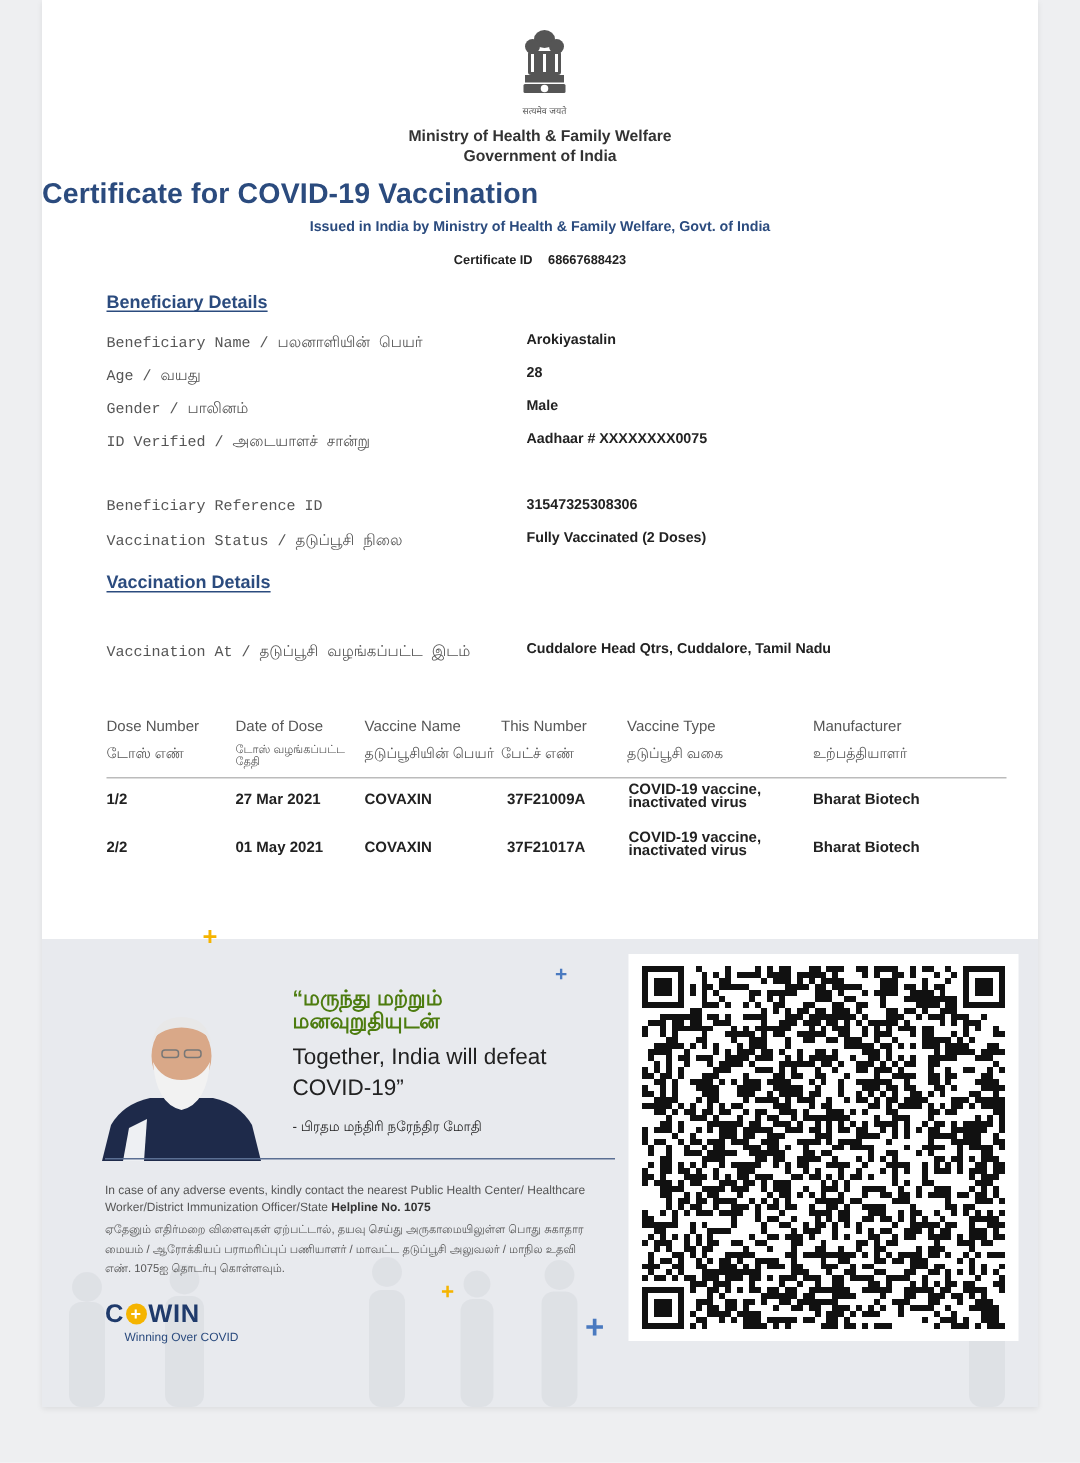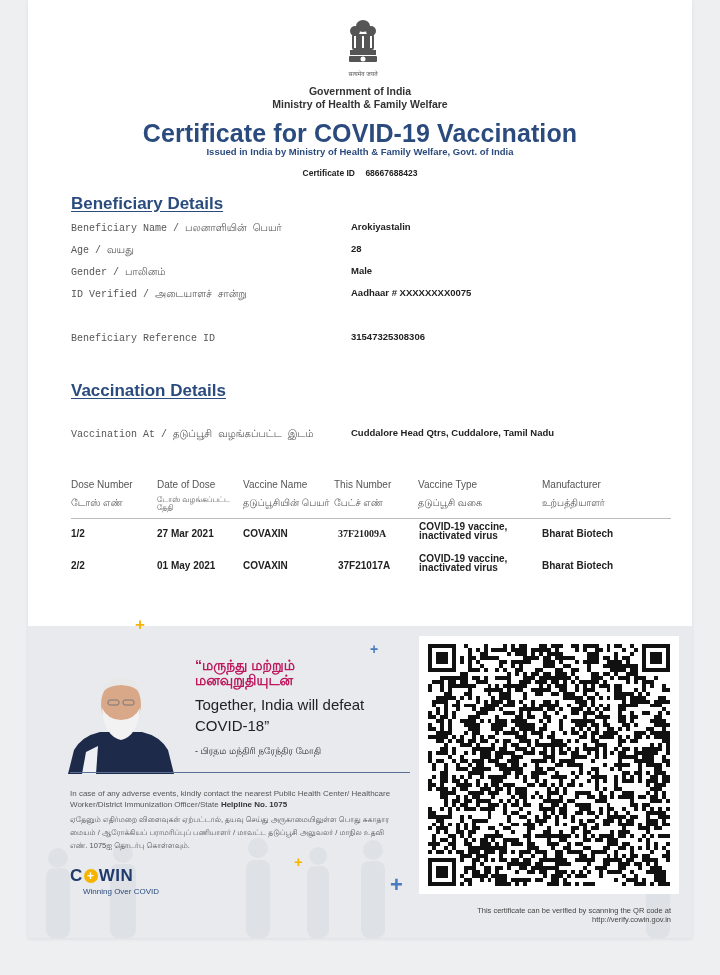--- a/index.html
+++ b/index.html
@@ -3,46 +3,46 @@
 <meta charset="utf-8">
 <style>
   * { box-sizing: border-box; margin: 0; padding: 0; }
   html, body { width: 720px; height: 975px; background: #eeeff1; overflow: hidden; }
   body { font-family: "Liberation Sans", "DejaVu Sans", sans-serif; color: #222; position: relative; }
 
   .page { position: absolute; left: 28px; top: 0; width: 664px; height: 938px; background: #fff; box-shadow: 0 1px 4px rgba(0,0,0,0.08); }
 
   .emblem { position: absolute; left: 314px; top: 16px; width: 42px; height: 64px; }
   .ministry { position: absolute; left: 0; width: 664px; text-align: center; top: 85px; font-size: 10.5px; font-weight: bold; color: #333; line-height: 13px; }
-  .cert-title { position: absolute; left: 0; width: 664px; text-align: center; top: 119px; font-size: 25px; font-weight: bold; color: #2b4b7e; letter-spacing: 0.1px; }
+  .cert-title { position: absolute; left: 0; width: 664px; text-align: left; top: 119px; font-size: 19px; font-weight: bold; color: #2b4b7e; letter-spacing: 0.1px; }
   .cert-sub { position: absolute; left: 0; width: 664px; text-align: center; top: 146px; font-size: 9.5px; font-weight: bold; color: #2b4b7e; }
   .cert-id { position: absolute; left: 0; width: 664px; text-align: center; top: 168px; font-size: 8.5px; font-weight: bold; color: #222; }
   .cert-id .lbl { margin-right: 8px; }
 
-  .section-title { position: absolute; left: 43px; font-size: 17px; font-weight: bold; color: #2b4b7e; text-decoration: underline; text-underline-offset: 2px; }
+  .section-title { position: absolute; left: 43px; font-size: 12px; font-weight: bold; color: #2b4b7e; text-decoration: underline; text-underline-offset: 2px; }
   .row { position: absolute; left: 43px; width: 580px; height: 16px; font-size: 10px; }
   .row .label { position: absolute; left: 0; top: 0; color: #555; font-family: Liberation Mono, monospace; }
   .row .value { position: absolute; left: 280px; top: -2px; font-weight: bold; color: #222; font-size: 9.5px; }
 
   .table { position: absolute; left: 43px; top: 478px; width: 600px; }
   .th { position: absolute; font-size: 10px; color: #555; }
   .th .en { display: block; line-height: 13px; }
   .th .ta { display: block; margin-top: 6px; line-height: 12px; font-size: 9.5px; }
   .th .ta.small { font-size: 7.5px; line-height: 8px; margin-top: 5px; }
   .table-rule { position: absolute; left: 0; top: 40px; width: 600px; height: 1px; background: #bbb; }
   .tr { position: absolute; left: 0; width: 600px; height: 26px; }
   .td { position: absolute; font-size: 10px; font-weight: bold; color: #222; line-height: 9px; }
 
   .banner { position: absolute; left: 0; top: 626px; width: 664px; height: 312px; background: #e8eaee; overflow: hidden; }
   .silhouettes { position: absolute; left: 0; bottom: 0; width: 664px; height: 110px; opacity: 0.5; }
 
   .plus { position: absolute; font-weight: bold; line-height: 1; }
 
   .portrait { position: absolute; left: 40px; top: 44px; width: 106px; height: 104px; }
-  .quote-ta { position: absolute; left: 167px; top: 32px; font-size: 14px; color: #be185d; line-height: 15px; font-weight: bold; }
+  .quote-ta { position: absolute; left: 167px; top: 32px; font-size: 14px; color: #4d7c0f; line-height: 15px; font-weight: bold; }
   .quote-en { position: absolute; left: 167px; top: 68px; font-size: 15px; color: #222; line-height: 21px; width: 220px; }
   .quote-by { position: absolute; left: 167px; top: 120px; font-size: 9px; color: #222; }
   .quote-rule { position: absolute; left: 42px; top: 146px; width: 340px; height: 1px; background: #5b6f93; }
 
   .adverse { position: absolute; left: 42px; top: 162px; width: 330px; font-size: 8px; color: #555; line-height: 11px; }
   .adverse b { color: #333; }
   .adverse-ta { position: absolute; left: 42px; top: 187px; width: 330px; font-size: 7.5px; color: #555; line-height: 13px; }
 
   .cowin { position: absolute; left: 42px; top: 240px; }
   .cowin .logo { font-size: 17px; font-weight: bold; color: #1f3a6b; letter-spacing: 0.5px; display: flex; align-items: center; }
@@ -68,22 +68,22 @@
       <rect x="7" y="40" width="28" height="6" rx="1"></rect>
       <circle cx="21" cy="43" r="2.5" fill="#fff"></circle>
     </g>
     <rect x="12" y="20" width="2" height="12" fill="#fff"></rect>
     <rect x="20" y="20" width="2" height="12" fill="#fff"></rect>
     <rect x="28" y="20" width="2" height="12" fill="#fff"></rect>
     <text x="21" y="60" font-size="6" text-anchor="middle" fill="#555">सत्यमेव जयते</text>
   </svg>
 
   <div class="ministry">
+    <div>Ministry of Health &amp; Family Welfare</div>
     <div>Government of India</div>
-    <div>Ministry of Health &amp; Family Welfare</div>
   </div>
   <div class="cert-title">Certificate for COVID-19 Vaccination</div>
   <div class="cert-sub">Issued in India by Ministry of Health &amp; Family Welfare, Govt. of India</div>
   <div class="cert-id">
     <span class="lbl">Certificate ID</span>
     <span>68667688423</span>
   </div>
 
   <div class="section-title" style="top:194px;">Beneficiary Details</div>
 
@@ -100,20 +100,24 @@
     <span class="value">Male</span>
   </div>
   <div class="row" style="top:289px;">
     <span class="label">ID Verified / அடையாளச் சான்று</span>
     <span class="value">Aadhaar # XXXXXXXX0075</span>
   </div>
   <div class="row" style="top:333px;">
     <span class="label">Beneficiary Reference ID</span>
     <span class="value">31547325308306</span>
   </div>
+  <div class="row" style="top:355px;">
+    <span class="label">Vaccination Status / தடுப்பூசி நிலை</span>
+    <span class="value">Fully Vaccinated (2 Doses)</span>
+  </div>
 
   <div class="section-title" style="top:381px;">Vaccination Details</div>
 
   <div class="row" style="top:429px;">
     <span class="label">Vaccination At / தடுப்பூசி வழங்கப்பட்ட இடம்</span>
     <span class="value">Cuddalore Head Qtrs, Cuddalore, Tamil Nadu</span>
   </div>
 
   <div class="table">
     <div class="th" style="left:0;">
@@ -139,21 +143,21 @@
     <div class="th" style="left:471px;">
       <span class="en">Manufacturer</span>
       <span class="ta">உற்பத்தியாளர்</span>
     </div>
     <div class="table-rule"></div>
 
     <div class="tr" style="top:43px;">
       <span class="td" style="left:0;top:8px;">1/2</span>
       <span class="td" style="left:86px;top:8px;">27 Mar 2021</span>
       <span class="td" style="left:172px;top:8px;">COVAXIN</span>
-      <span class="td" style="left:267px;top:8px;font-family:Liberation Serif, serif;">37F21009A</span>
+      <span class="td" style="left:267px;top:8px;">37F21009A</span>
       <span class="td" style="left:348px;top:1px;">
         <span style="display:block">COVID-19 vaccine,</span>
         <span style="display:block">inactivated virus</span>
       </span>
       <span class="td" style="left:471px;top:8px;">Bharat Biotech</span>
     </div>
     <div class="tr" style="top:75px;">
       <span class="td" style="left:0;top:8px;text-align:right;">2/2</span>
       <span class="td" style="left:86px;top:8px;">01 May 2021</span>
       <span class="td" style="left:172px;top:8px;">COVAXIN</span>
@@ -195,21 +199,21 @@
       <path d="M33 26 Q36 8 53 8 Q70 8 73 26 Q70 16 53 15 Q36 16 33 26 Z" fill="#e8e8e8"></path>
       <path d="M34 38 Q36 66 53 70 Q70 66 72 38 Q66 50 53 50 Q40 50 34 38 Z" fill="#f2f2f2"></path>
       <rect x="40" y="30" width="11" height="5" rx="2" fill="none" stroke="#777" stroke-width="1"></rect>
       <rect x="55" y="30" width="11" height="5" rx="2" fill="none" stroke="#777" stroke-width="1"></rect>
     </svg>
 
     <div class="quote-ta">
       <div>“மருந்து மற்றும்</div>
       <div>மனவுறுதியுடன்</div>
     </div>
-    <div class="quote-en">Together, India will defeat COVID-18”</div>
+    <div class="quote-en">Together, India will defeat COVID-19”</div>
     <div class="quote-by">- பிரதம மந்திரி நரேந்திர மோதி</div>
     <div class="quote-rule"></div>
 
     <div class="adverse">
       <span>In case of any adverse events, kindly contact the nearest Public Health Center/ Healthcare Worker/District Immunization Officer/State</span>
       <b>Helpline No. 1075</b>
     </div>
     <div class="adverse-ta">ஏதேனும் எதிர்மறை விளைவுகள் ஏற்பட்டால், தயவு செய்து அருகாமையிலுள்ள பொது சுகாதார மையம் / ஆரோக்கியப் பராமரிப்புப் பணியாளர் / மாவட்ட தடுப்பூசி அலுவலர் / மாநில உதவி எண். 1075ஐ தொடர்பு கொள்ளவும்.</div>
 
     <span class="plus" style="left:266px;top:228px;font-size:15px;color:#f5b400;">+</span>
@@ -238,18 +242,14 @@
             <rect x="56" y="2" width="3" height="3" fill="#111"></rect>
           </g>
           <g>
             <rect x="0" y="54" width="7" height="7" fill="#111"></rect>
             <rect x="1" y="55" width="5" height="5" fill="#fff"></rect>
             <rect x="2" y="56" width="3" height="3" fill="#111"></rect>
           </g>
         </svg>
     </div>
 
-    <div class="verify">
-      <div>This certificate can be verified by scanning the QR code at</div>
-      <div>http://verify.cowin.gov.in</div>
-    </div>
   </div>
 </div>
 
 </body></html>

